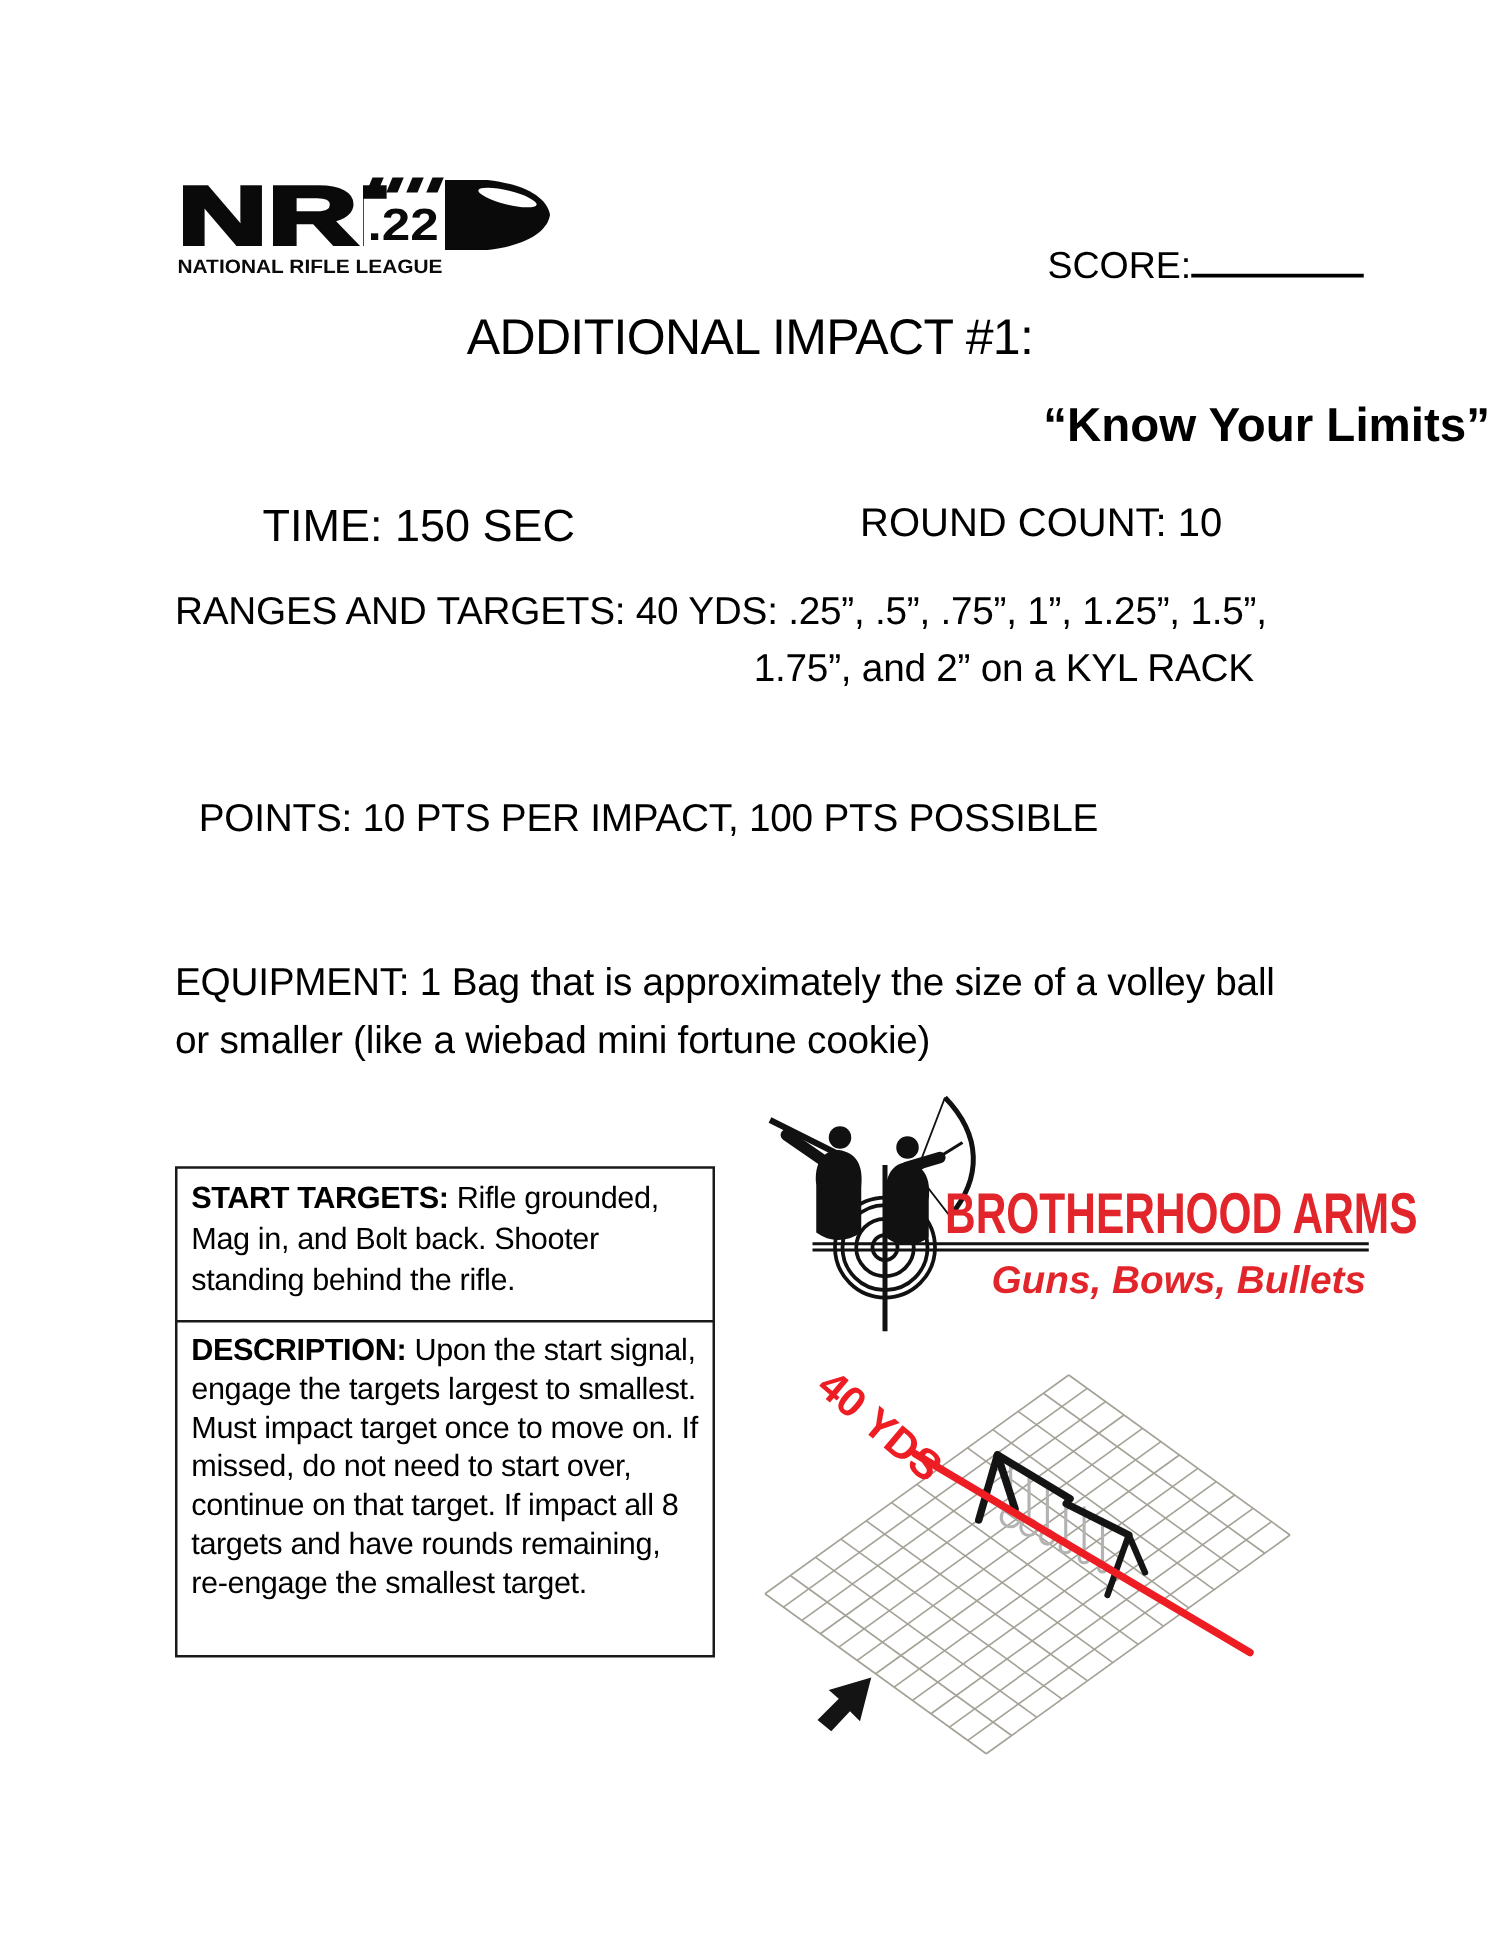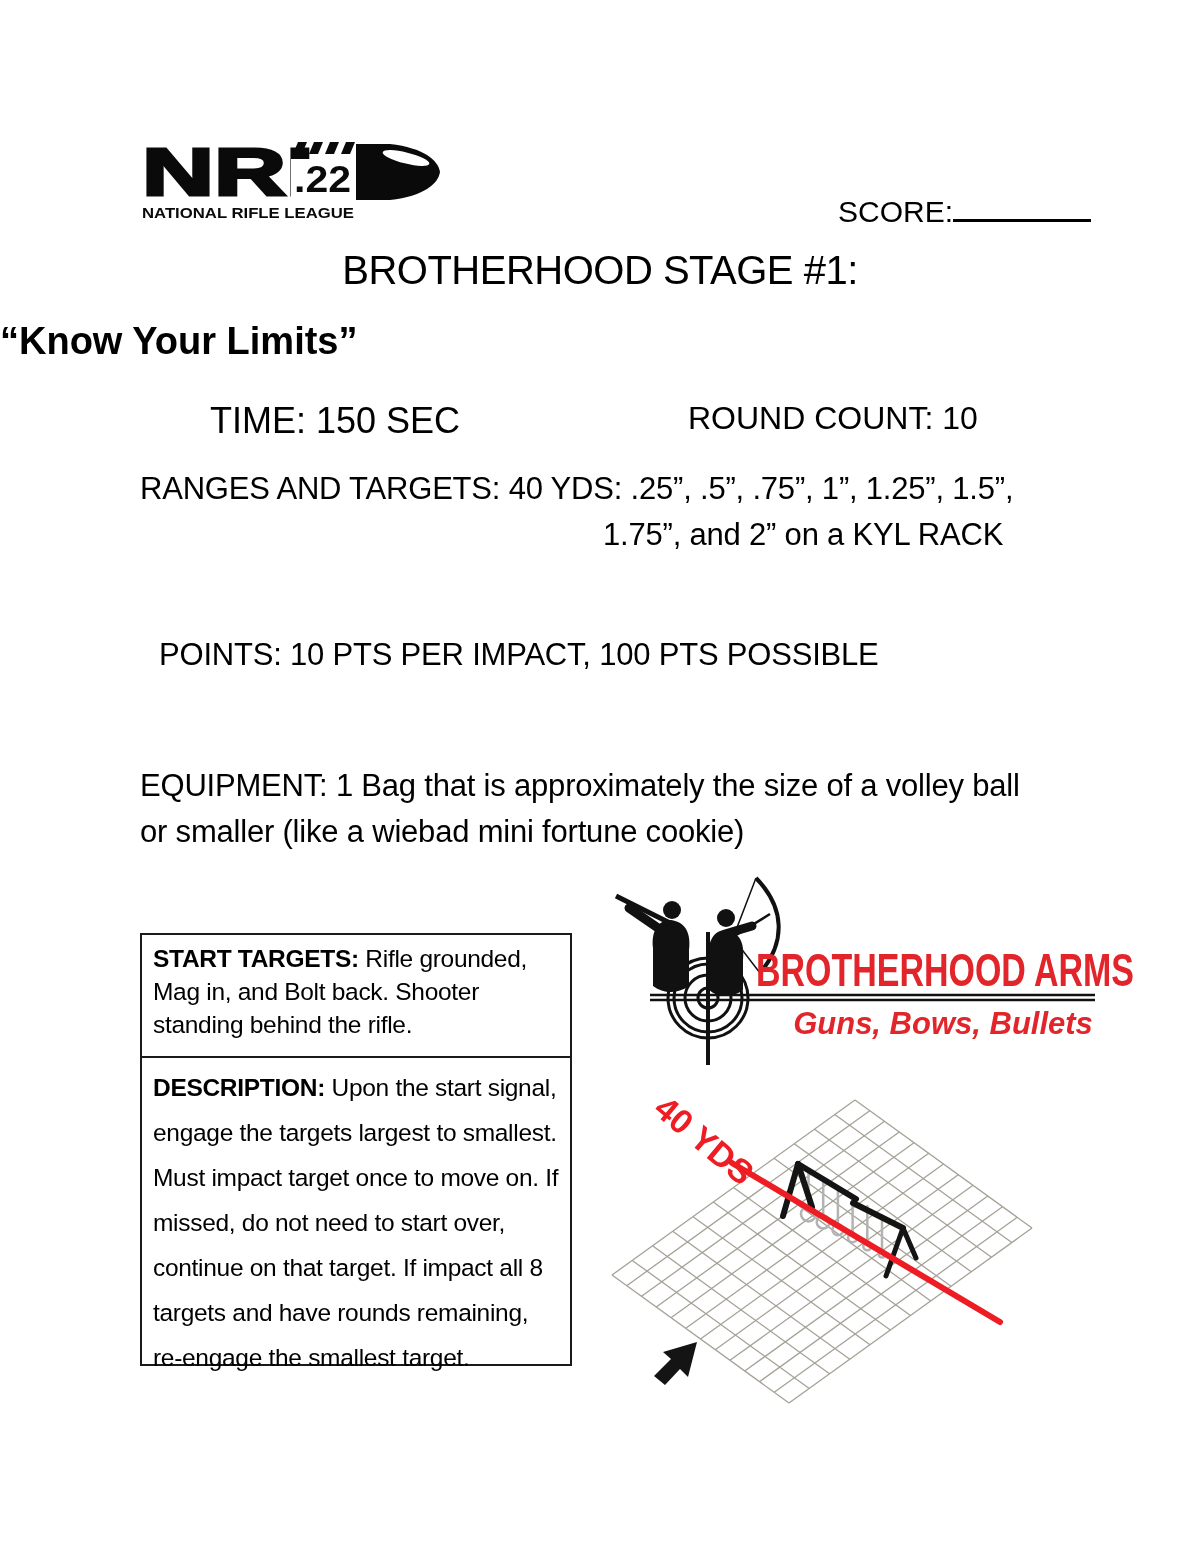--- a/index.html
+++ b/index.html
@@ -6,37 +6,37 @@
   body{
     width:1200px;height:1553px;background:#ffffff;color:#000;
     font-family:"Liberation Sans",sans-serif;position:relative;overflow:hidden;
   }
   .abs{position:absolute;}
   
   .score{left:838px;top:195px;font-size:30px;letter-spacing:0;}
   .score-line{display:inline-block;width:138px;border-bottom:3px solid #000;height:24px;}
   
   .title{left:0;top:248px;width:1200px;text-align:center;font-size:40px;font-weight:400;letter-spacing:-0.5px;}
-  .subtitle{left:0;top:320px;width:1192px;text-align:left;font-size:38px;font-weight:700;}
+  .subtitle{left:0;top:320px;width:1192px;text-align:right;font-size:38px;font-weight:700;}
   .time{left:210px;top:400px;font-size:36px;}
   .round{left:688px;top:400px;font-size:32px;}
   .body-line{font-size:31px;letter-spacing:-0.2px;white-space:nowrap;}
   .ranges1{left:140px;top:471px;}
   .ranges2{left:603px;top:517px;text-align:center;}
   .points{left:140px;top:637px;margin-left:19px;}
   .equip{left:140px;top:763px;line-height:46px;}
   
   .boxcol{left:140px;top:933px;width:432px;}
   .infobox{
     box-sizing:border-box;border:2px solid #1a1a1a;background:#fff;
     padding:7px 11px;font-size:24.5px;line-height:33px;letter-spacing:-0.3px;
   }
   .infobox b{letter-spacing:-0.3px;}
   .box-start{height:125px;}
-  .box-desc{height:310px;margin-top:-2px;line-height:45px;}
+  .box-desc{height:270px;margin-top:-2px;line-height:31px;}
   
   .nrl-svg{left:140px;top:138px;}
   .bh-svg{left:598px;top:868px;}
   .diag-svg{left:580px;top:1070px;}
   svg text{font-family:"Liberation Sans",sans-serif;}
 </style>
 </head>
 <body>
 
 <svg class="abs nrl-svg" width="300" height="85" viewBox="0 0 300 85">
@@ -49,21 +49,21 @@
     <path d="M190,4 l9,0 l-5,12 l-9,0 Z"></path>
     <path d="M206,4 l9,0 l-5,12 l-9,0 Z"></path>
   </g>
   <rect x="151" y="21" width="62" height="40" fill="#ffffff"></rect>
   <text x="154" y="54" font-size="36" font-weight="bold" fill="#0a0a0a" textLength="57" lengthAdjust="spacingAndGlyphs">.22</text>
   <text x="2" y="80" font-size="15.5" font-weight="bold" fill="#0a0a0a" textLength="212" lengthAdjust="spacingAndGlyphs">NATIONAL RIFLE LEAGUE</text>
 </svg>
 
 <div class="abs score"><span>SCORE:</span><span class="score-line"></span></div>
 
-<div class="abs title">BROTHERHOOD STAGE #1:</div>
+<div class="abs title">ADDITIONAL IMPACT #1:</div>
 <div class="abs subtitle">“Know Your Limits”</div>
 <div class="abs time">TIME: 150 SEC</div>
 <div class="abs round">ROUND COUNT: 10</div>
 
 <div class="abs body-line ranges1">RANGES AND TARGETS:  40 YDS: .25”, .5”, .75”, 1”, 1.25”, 1.5”,</div>
 <div class="abs body-line ranges2">1.75”, and 2” on a KYL RACK</div>
 <div class="abs body-line points">POINTS: 10 PTS PER IMPACT, 100 PTS POSSIBLE</div>
 <div class="abs body-line equip">
   <div>EQUIPMENT: 1 Bag that is approximately the size of a volley ball</div>
   <div>or smaller (like a wiebad mini fortune cookie)</div>

